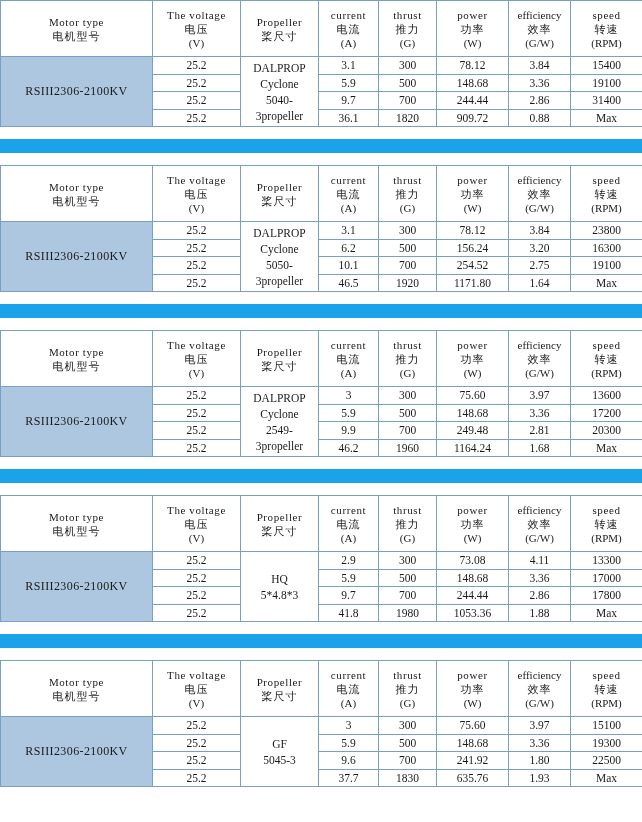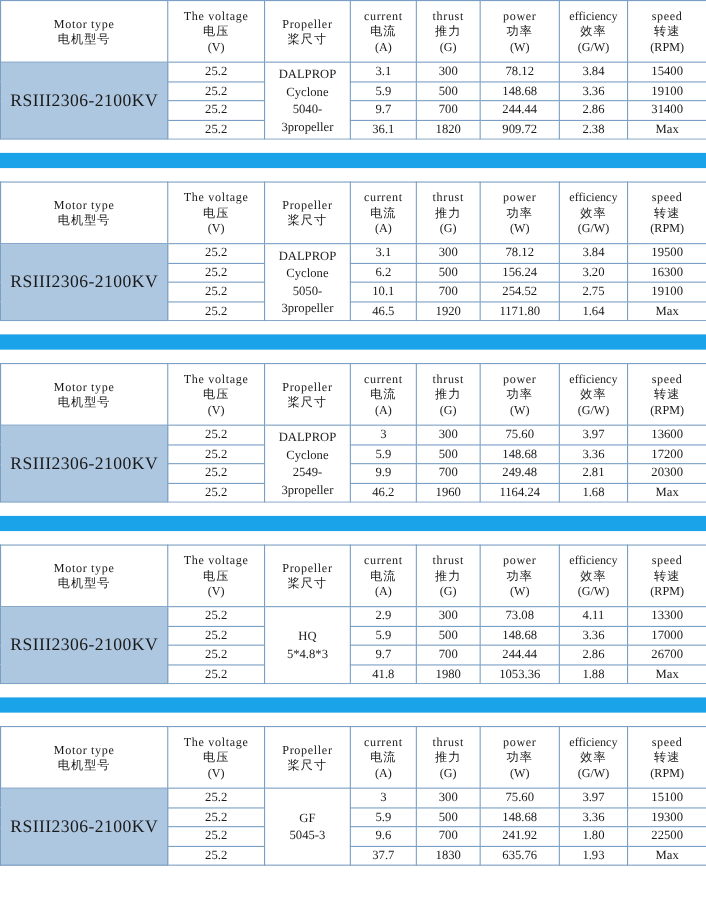--- a/index.html
+++ b/index.html
@@ -42,21 +42,21 @@
     white-space: nowrap;
   }
   .hdr-cell .cn {
     letter-spacing: 1px;
   }
   .hdr-cell .unit {
     font-size: 11px;
   }
   .motor-cell {
     background: #aec7e0;
-    font-size: 16px;
+    font-size: 12px;
     letter-spacing: 0.4px;
     height: 70px;
   }
   .prop-cell {
     font-size: 11.5px;
     line-height: 16px;
     height: 70px;
   }
   .data-cell {
     font-size: 11.5px;
@@ -175,21 +175,21 @@
             <td class="data-cell">700</td>
             <td class="data-cell">244.44</td>
             <td class="data-cell">2.86</td>
             <td class="data-cell">31400</td>
           </tr>
           <tr class="data-row">
             <td class="data-cell">25.2</td>
             <td class="data-cell">36.1</td>
             <td class="data-cell">1820</td>
             <td class="data-cell">909.72</td>
-            <td class="data-cell">2.38</td>
+            <td class="data-cell">0.88</td>
             <td class="data-cell">Max</td>
           </tr>
         </tbody>
       </table>
     </div>
     <div class="gap"></div>
     <div class="band"></div>
     <div class="gap"></div>
     <div class="blockwrap">
       <table class="spec">
@@ -250,21 +250,21 @@
             <td class="prop-cell" rowspan="4">
               <div>DALPROP</div>
               <div>Cyclone</div>
               <div>5050-</div>
               <div>3propeller</div>
             </td>
             <td class="data-cell">3.1</td>
             <td class="data-cell">300</td>
             <td class="data-cell">78.12</td>
             <td class="data-cell">3.84</td>
-            <td class="data-cell">19500</td>
+            <td class="data-cell">23800</td>
           </tr>
           <tr class="data-row">
             <td class="data-cell">25.2</td>
             <td class="data-cell">6.2</td>
             <td class="data-cell">500</td>
             <td class="data-cell">156.24</td>
             <td class="data-cell">3.20</td>
             <td class="data-cell">16300</td>
           </tr>
           <tr class="data-row">
@@ -460,21 +460,21 @@
             <td class="data-cell">148.68</td>
             <td class="data-cell">3.36</td>
             <td class="data-cell">17000</td>
           </tr>
           <tr class="data-row">
             <td class="data-cell">25.2</td>
             <td class="data-cell">9.7</td>
             <td class="data-cell">700</td>
             <td class="data-cell">244.44</td>
             <td class="data-cell">2.86</td>
-            <td class="data-cell">26700</td>
+            <td class="data-cell">17800</td>
           </tr>
           <tr class="data-row">
             <td class="data-cell">25.2</td>
             <td class="data-cell">41.8</td>
             <td class="data-cell">1980</td>
             <td class="data-cell">1053.36</td>
             <td class="data-cell">1.88</td>
             <td class="data-cell">Max</td>
           </tr>
         </tbody>

